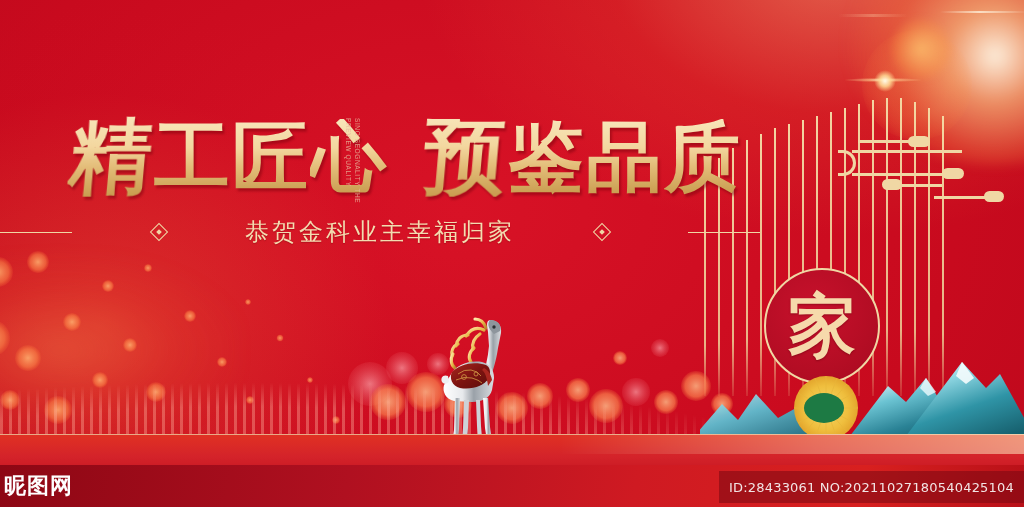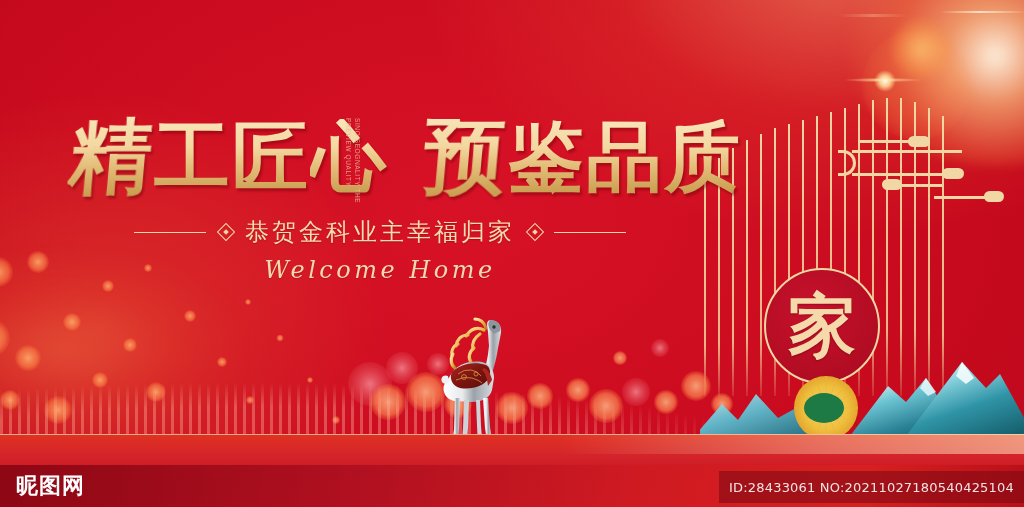--- a/index.html
+++ b/index.html
@@ -84,21 +84,21 @@
   .hz-gap { width:36px; }
   .vtext {
     position:absolute; left:361px; top:118px;
     transform:rotate(90deg); transform-origin:left top;
     display:flex; flex-direction:column; gap:2px;
     font-size:6.5px; letter-spacing:0.6px; color:#e8b89c; opacity:0.82;
     white-space:nowrap;
   }
 
   
-  .subwrap { position:absolute; left:0; top:216px; width:760px; display:flex; align-items:center; justify-content:center; gap:12px; }
+  .subwrap { position:absolute; left:0; top:216px; width:760px; display:flex; align-items:center; justify-content:space-between; gap:12px; }
   .subline { width:72px; height:1px; background:#f0d7a4; }
   .diamond { width:15px; height:15px; position:relative; }
   .diamond::before, .diamond::after {
     content:""; position:absolute; left:50%; top:50%; width:11px; height:11px;
     transform:translate(-50%,-50%) rotate(45deg);
     border:1px solid #f0d7a4;
   }
   .diamond::after { width:4px; height:4px; background:#f0d7a4; border:none; }
   .subtitle {
     font-family:"DejaVu Sans","Liberation Sans",sans-serif;
@@ -130,21 +130,21 @@
   }
 
   
   .footer {
     position:absolute; left:0; bottom:0; width:1024px; height:42px;
     background:linear-gradient(100deg, #8d0714 0%, #b01020 34%, #cf1a22 62%, #d8201f 84%, #b81018 100%);
     display:flex; align-items:center;
   }
   .brandcn {
     font-family:"DejaVu Serif","Liberation Serif",serif;
-    font-weight:700; font-size:22px; color:#fff; margin-left:16px; letter-spacing:1px;
+    font-weight:700; font-size:22px; color:#fff; margin-left:4px; letter-spacing:1px;
   }
   .brandurl {
     font-family:"DejaVu Sans","Liberation Sans",sans-serif;
     font-weight:700; font-size:20px; color:#fff; margin-left:8px; letter-spacing:0.2px;
   }
   .idbadge {
     position:absolute; right:0; top:6px; height:22px;
     display:flex; align-items:center; padding:16px 10px;
     background:rgba(120,8,18,0.55);
     font-family:"DejaVu Sans","Liberation Sans",sans-serif;
@@ -251,21 +251,20 @@
     <span>PREVIEW QUALITY</span>
   </div>
 
   <div class="subwrap">
     <span class="subline"></span>
     <span class="diamond"></span>
     <span class="subtitle">恭贺金科业主幸福归家</span>
     <span class="diamond"></span>
     <span class="subline"></span>
   </div>
-  <div class="welcome">Welcome Home</div>
 
   <svg width="420" height="120" style="position:absolute;left:330px;top:330px;">
     <defs>
       <radialGradient id="bk2" cx="50%" cy="50%" r="50%">
         <stop offset="0%" stop-color="#ffc08a" stop-opacity="0.80"></stop>
         <stop offset="72%" stop-color="#ff8f52" stop-opacity="0.62"></stop>
         <stop offset="100%" stop-color="#f2743c" stop-opacity="0.18"></stop>
       </radialGradient>
       <radialGradient id="bk3" cx="50%" cy="50%" r="50%">
         <stop offset="0%" stop-color="#ffb3b8" stop-opacity="0.62"></stop>

